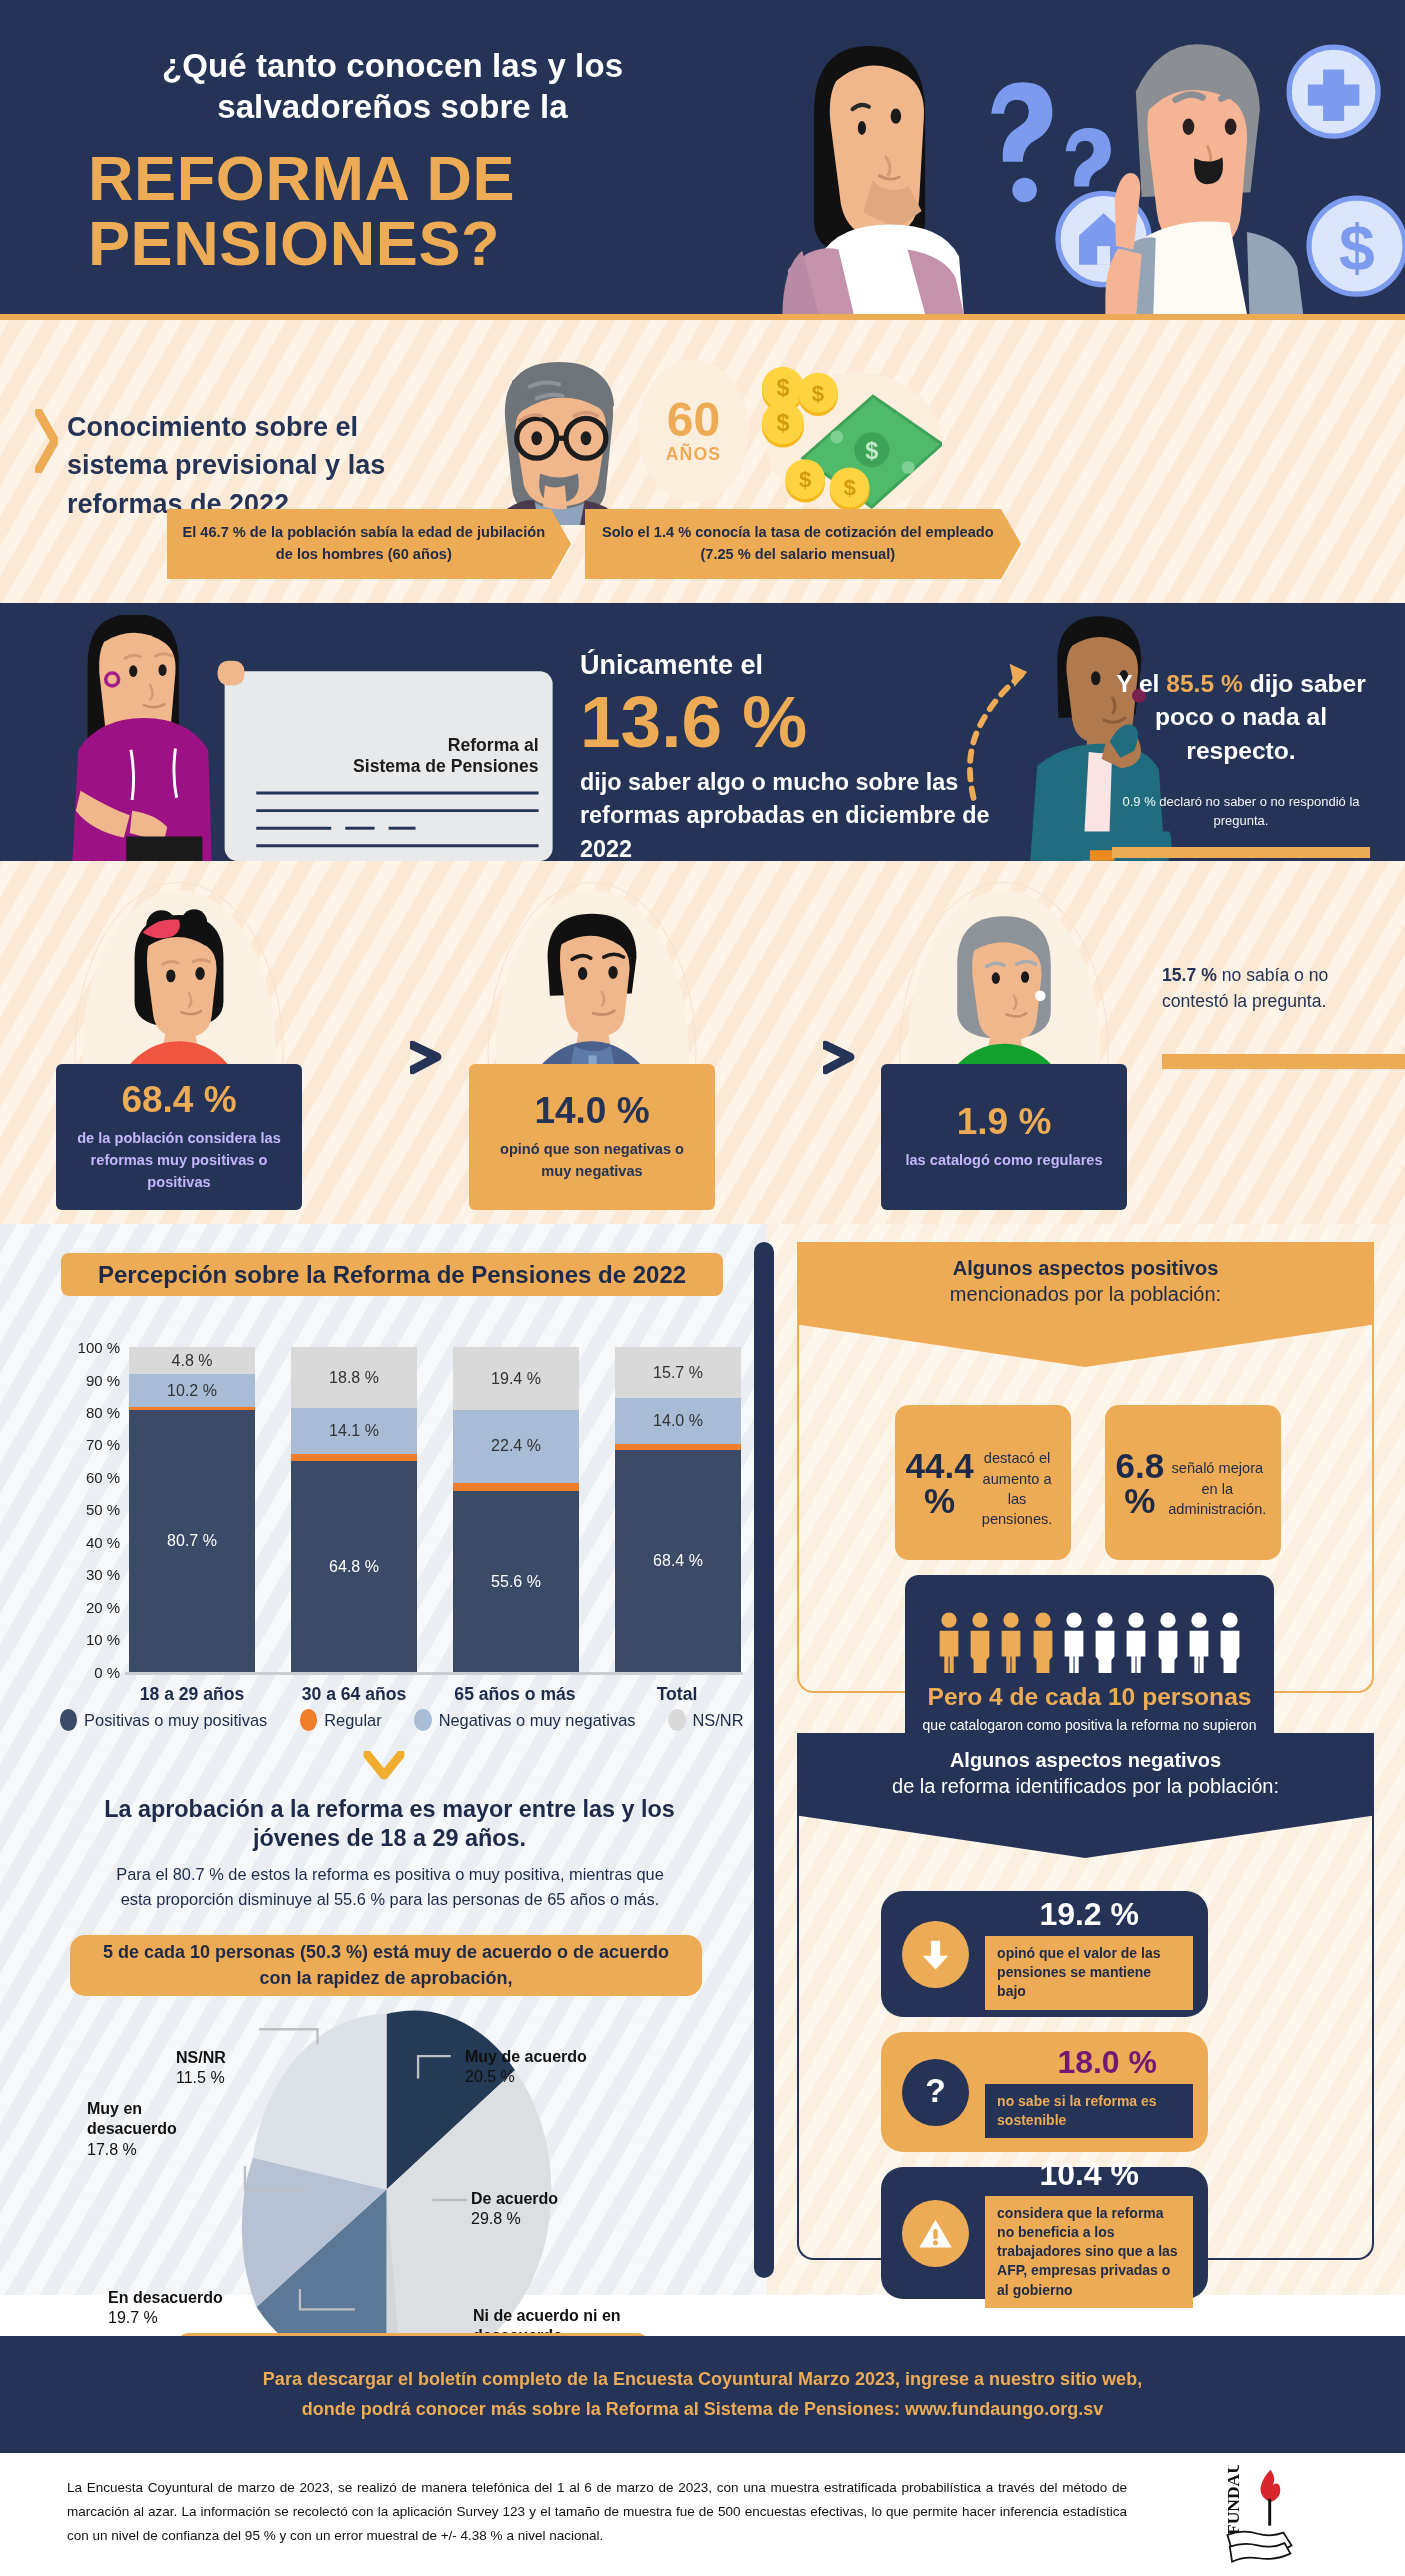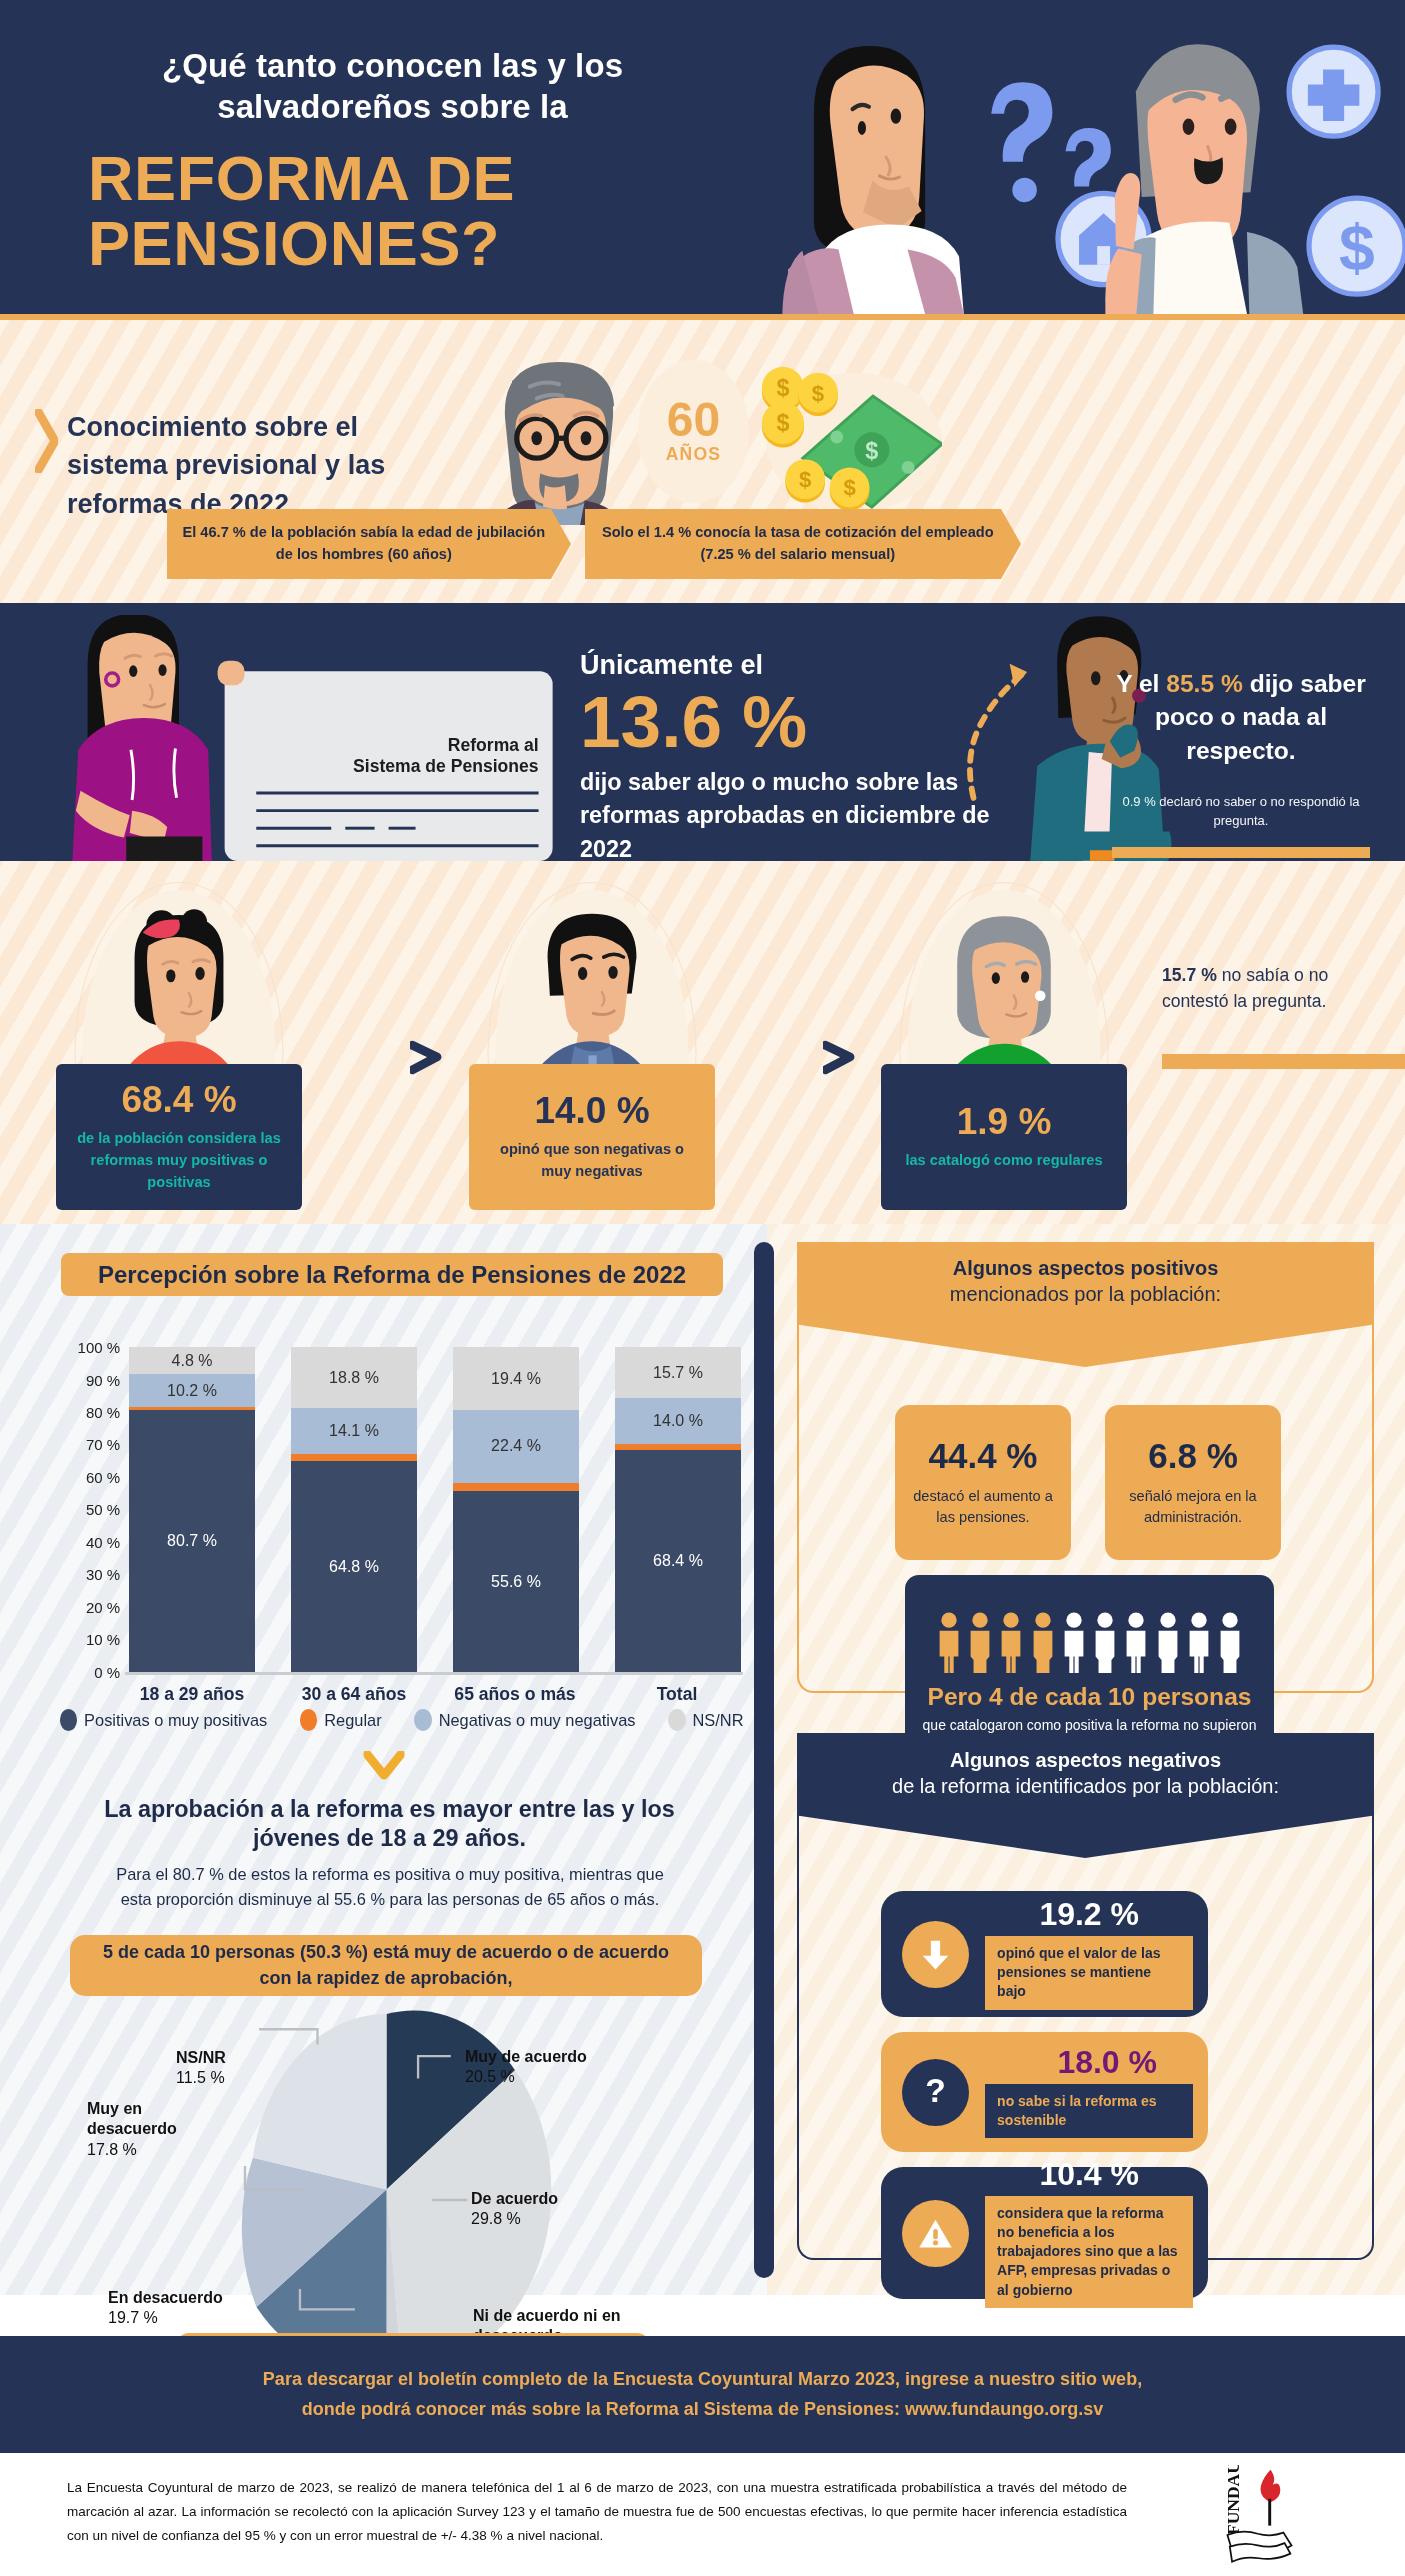--- a/index.html
+++ b/index.html
@@ -65,21 +65,21 @@
   .fig-halo{position:absolute;left:50%;transform:translateX(-50%);top:5.9px;width:193px;height:281px;
     background:#fbf1e3;border-radius:50% 50% 46% 46%/58% 58% 42% 42%;}
   .fig-halo:after{content:"";position:absolute;inset:-8.2px;border:1.8px solid #f3e3cd;
     border-radius:50% 50% 46% 46%/58% 58% 42% 42%;}
   .fig-person{position:absolute;left:50%;transform:translateX(-50%);top:23.4px;width:176px;height:193px;}
   .fig-card{position:absolute;left:50%;transform:translateX(-50%);top:180px;width:246px;height:146px;
     border-radius:5.9px;display:flex;flex-direction:column;align-items:center;
     justify-content:center;text-align:center;padding:8.2px 15px;}
   .fig-card .pct{font-size:37px;font-weight:900;line-height:1;margin-bottom:9.4px;}
   .fig-card .cap{font-size:14.6px;font-weight:600;line-height:1.5;}
-  .card-dark{background:#243356;} .card-dark .pct{color:#eeab55;} .card-dark .cap{color:#14b8a6;}
+  .card-dark{background:#243356;} .card-dark .pct{color:#eeab55;} .card-dark .cap{color:#c4b5fd;}
   .card-orange{background:#eeab55;} .card-orange .pct{color:#243356;} .card-orange .cap{color:#243356;}
   .fig-arrow{position:absolute;top:176px;width:47px;height:41px;}
   .side-note{position:absolute;left:1162px;top:102px;width:217px;color:#243356;
     font-size:17.6px;line-height:1.45;font-weight:500;}
   .side-note b{font-weight:900;}
   .side-bar{position:absolute;left:1162px;top:193px;width:243px;height:15px;background:#eeab55;}
 
   
   .band-main{position:absolute;left:0;top:1224px;width:1405px;height:1071px;}
   .col-left{position:absolute;left:0;top:0;width:767px;height:1071px;}
@@ -138,21 +138,21 @@
     display:flex;flex-direction:column;align-items:center;justify-content:center;
     font-size:20px;line-height:1.3;}
   .panel-head .l1{font-weight:900;} .panel-head .l2{font-weight:500;}
   .notch{position:absolute;left:0;top:79px;width:577px;height:46px;}
   .pos-panel{top:17.6px;height:451px;border-color:#eeab55;}
   .pos-head{top:17.6px;background:#eeab55;color:#1d2a49;}
   .neg-panel{top:509px;height:527px;border-color:#243356;}
   .neg-head{top:509px;background:#243356;color:#fff;}
 
   .mini{position:absolute;width:176px;height:155px;background:#eeab55;border-radius:14px;
-    display:flex;flex-direction:column;align-items:center;justify-content:center;
+    display:flex;flex-direction:row;align-items:center;justify-content:center;
     text-align:center;padding:0 10.5px;}
   .mini .pct{font-size:35px;font-weight:900;color:#1d2a49;line-height:1;}
   .mini .cap{font-size:14.6px;font-weight:500;color:#1d2a49;line-height:1.4;margin-top:13px;}
 
   .people-card{position:absolute;left:138px;top:351px;width:369px;height:217px;
     background:#243356;border-radius:14px;display:flex;flex-direction:column;
     align-items:center;justify-content:center;padding:13px 14px;}
   .people-row{display:flex;gap:5.3px;margin-bottom:9.4px;}
   .people-card .hl{color:#eeab55;font-size:24.6px;font-weight:900;line-height:1.1;}
   .people-card .sub{color:#fff;font-size:14px;font-weight:500;line-height:1.4;

